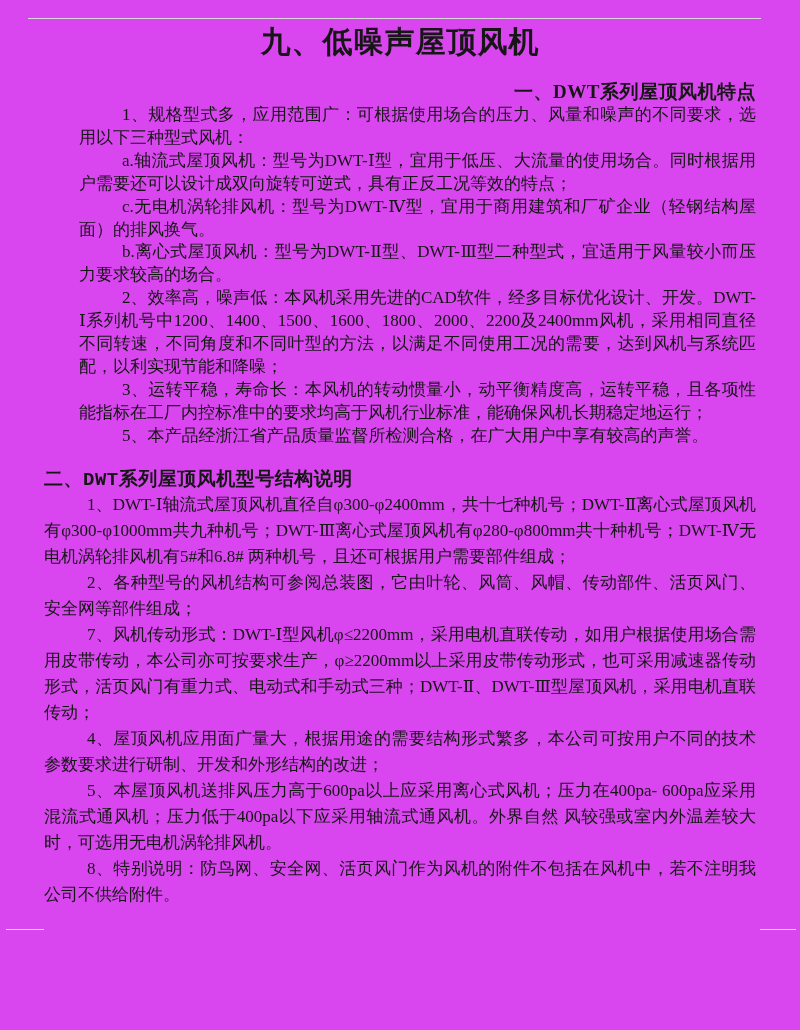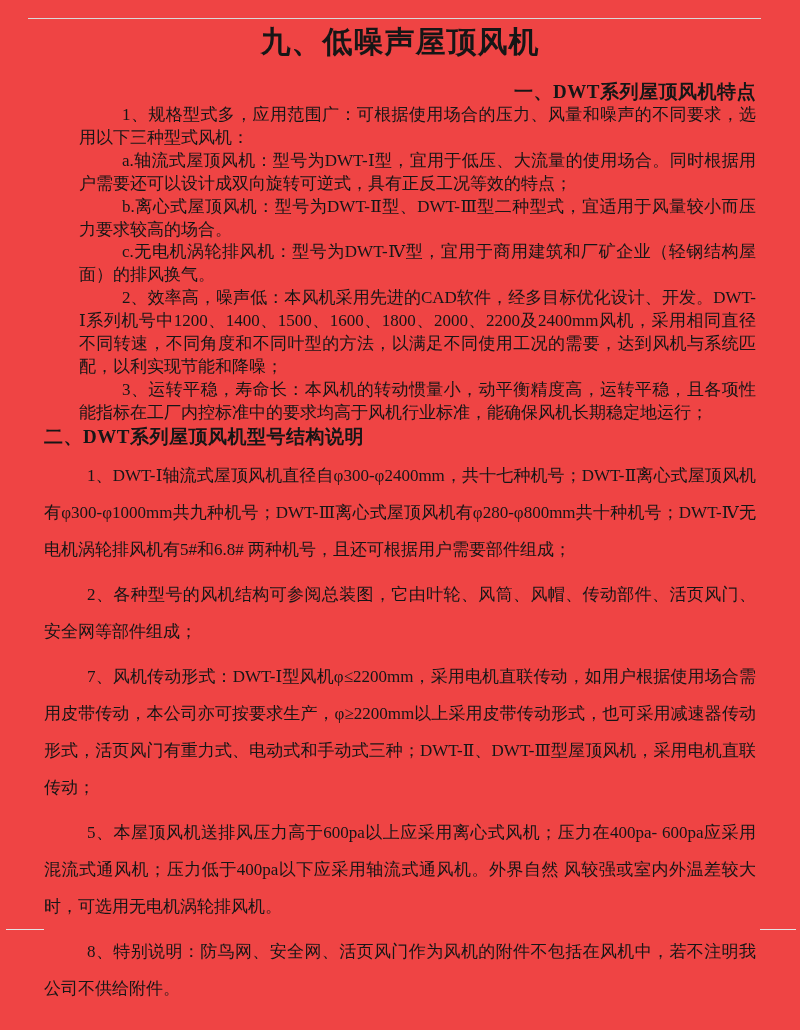--- a/index.html
+++ b/index.html
@@ -1,21 +1,21 @@
 <!DOCTYPE html>
 <html lang="zh"><head>
 <meta charset="utf-8">
 <style>
   html, body { margin: 0; padding: 0; background: #ffffff; }
   .page {
     position: relative;
     width: 800px;
     height: 1030px;
     margin: 0 auto;
-    background: #ef4444;
+    background: #d946ef;
     box-sizing: border-box;
     padding: 0 44px;
     font-family: "Liberation Serif", "DejaVu Serif", serif;
     color: #161616;
     overflow: hidden;
   }
   .top-rule {
     position: absolute;
     top: 18px;
     left: 28px;
@@ -41,57 +41,59 @@
     white-space: nowrap;
   }
   .section-heading {
     margin: 0;
     font-size: 19px;
     line-height: 24px;
     font-weight: 700;
     letter-spacing: 0.5px;
   }
   .heading-one { margin-top: 22px; text-align: right; }
-  .heading-two { margin-top: 0; }
+  .heading-two { margin-top: 20px; font-family: Liberation Mono, monospace; }
   .body-text p {
     margin: 0;
     font-size: 17px;
     text-align: justify;
     text-justify: inter-ideograph;
     text-indent: 43px;
   }
   .s1 p { line-height: 22.9px; margin-left: 35px; }
-  .s2 p { line-height: 37px; margin-top: 8px; }
+  .s2 p { line-height: 26px; }
 </style>
 </head>
 <body>
 
 <div class="page">
 
   <div class="top-rule"></div>
 
   <h1 class="doc-title">九、低噪声屋顶风机</h1>
 
   <h2 class="section-heading heading-one">一、DWT系列屋顶风机特点</h2>
 
   <div class="body-text s1">
     <p>1、规格型式多，应用范围广：可根据使用场合的压力、风量和噪声的不同要求，选用以下三种型式风机：</p>
     <p>a.轴流式屋顶风机：型号为DWT-Ⅰ型，宜用于低压、大流量的使用场合。同时根据用户需要还可以设计成双向旋转可逆式，具有正反工况等效的特点；</p>
+    <p>c.无电机涡轮排风机：型号为DWT-Ⅳ型，宜用于商用建筑和厂矿企业（轻钢结构屋面）的排风换气。</p>
     <p>b.离心式屋顶风机：型号为DWT-Ⅱ型、DWT-Ⅲ型二种型式，宜适用于风量较小而压力要求较高的场合。</p>
-    <p>c.无电机涡轮排风机：型号为DWT-Ⅳ型，宜用于商用建筑和厂矿企业（轻钢结构屋面）的排风换气。</p>
     <p>2、效率高，噪声低：本风机采用先进的CAD软件，经多目标优化设计、开发。DWT-Ⅰ系列机号中1200、1400、1500、1600、1800、2000、2200及2400mm风机，采用相同直径不同转速，不同角度和不同叶型的方法，以满足不同使用工况的需要，达到风机与系统匹配，以利实现节能和降噪；</p>
     <p>3、运转平稳，寿命长：本风机的转动惯量小，动平衡精度高，运转平稳，且各项性能指标在工厂内控标准中的要求均高于风机行业标准，能确保风机长期稳定地运行；</p>
+    <p>5、本产品经浙江省产品质量监督所检测合格，在广大用户中享有较高的声誉。</p>
   </div>
 
   <h2 class="section-heading heading-two">二、DWT系列屋顶风机型号结构说明</h2>
 
   <div class="body-text s2">
     <p>1、DWT-Ⅰ轴流式屋顶风机直径自φ300-φ2400mm，共十七种机号；DWT-Ⅱ离心式屋顶风机有φ300-φ1000mm共九种机号；DWT-Ⅲ离心式屋顶风机有φ280-φ800mm共十种机号；DWT-Ⅳ无电机涡轮排风机有5#和6.8# 两种机号，且还可根据用户需要部件组成；</p>
     <p>2、各种型号的风机结构可参阅总装图，它由叶轮、风筒、风帽、传动部件、活页风门、安全网等部件组成；</p>
     <p>7、风机传动形式：DWT-Ⅰ型风机φ≤2200mm，采用电机直联传动，如用户根据使用场合需用皮带传动，本公司亦可按要求生产，φ≥2200mm以上采用皮带传动形式，也可采用减速器传动形式，活页风门有重力式、电动式和手动式三种；DWT-Ⅱ、DWT-Ⅲ型屋顶风机，采用电机直联传动；</p>
+    <p>4、屋顶风机应用面广量大，根据用途的需要结构形式繁多，本公司可按用户不同的技术参数要求进行研制、开发和外形结构的改进；</p>
     <p>5、本屋顶风机送排风压力高于600pa以上应采用离心式风机；压力在400pa- 600pa应采用混流式通风机；压力低于400pa以下应采用轴流式通风机。外界自然 风较强或室内外温差较大时，可选用无电机涡轮排风机。</p>
     <p>8、特别说明：防鸟网、安全网、活页风门作为风机的附件不包括在风机中，若不注明我公司不供给附件。</p>
   </div>
 
   <div class="scan-artifact artifact-left"></div>
   <div class="scan-artifact artifact-right"></div>
 
 </div>
 
 </body></html>

